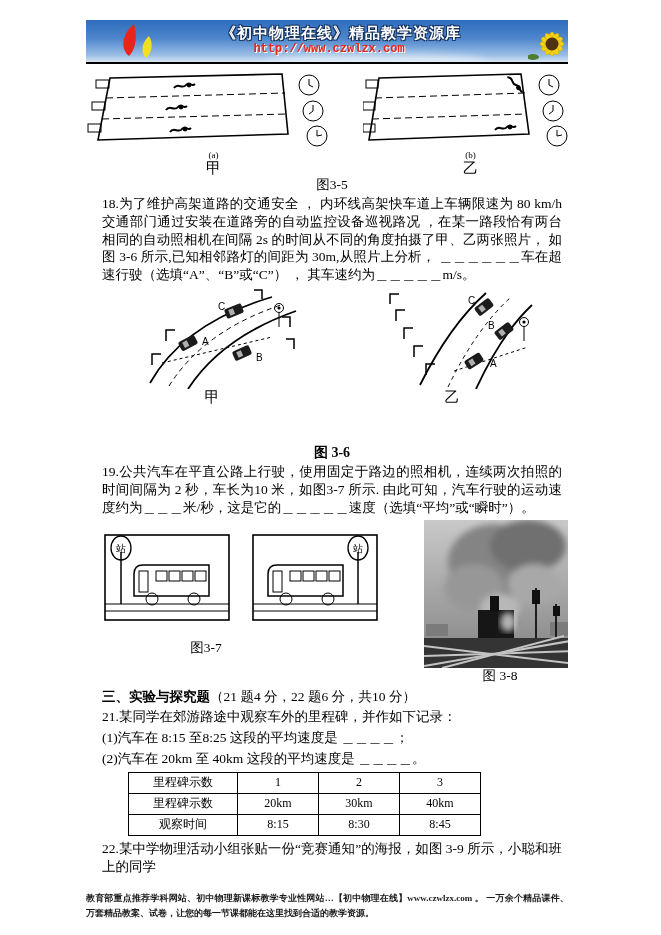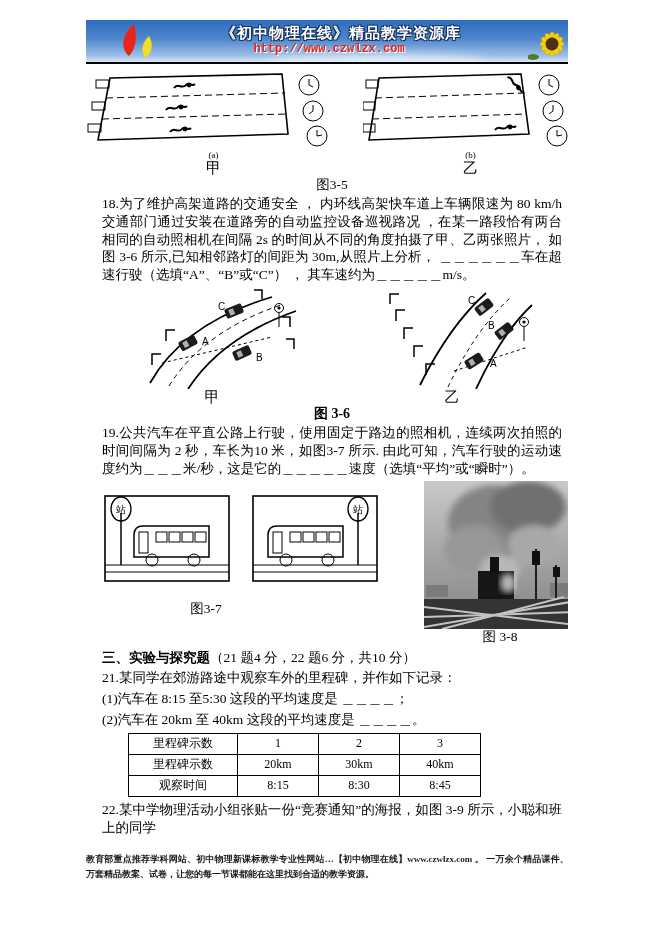--- a/index.html
+++ b/index.html
@@ -15,21 +15,21 @@
   .banner-url{position:absolute;left:88px;top:22px;width:310px;text-align:center;color:#e8251a;font-weight:bold;font-size:12px;font-family:"Liberation Mono","DejaVu Sans Mono",monospace;text-shadow:1px 1px 0 #fdfdfd;}
   .sunflower{position:absolute;right:6px;top:6px;}
 
   
   .figrow{display:flex;justify-content:space-between;margin-top:8px;}
   .fig36row{display:flex;justify-content:center;gap:60px;margin-top:2px;}
   .subfig{text-align:center;}
   .sublabel{font-size:9px;line-height:10px;}
   .figlabel{font-size:15px;line-height:17px;}
   .caption{text-align:center;font-size:13.5px;line-height:15px;margin:0 0 2px 0;}
-  .caption.bold{font-weight:bold;font-size:14px;}
+  .caption.bold{font-weight:bold;font-size:14px;margin-top:39px;}
   svg{display:block;}
   .sketch{stroke:#000;fill:none;}
 
   
   p.q{margin:3px 16px;font-size:13.5px;line-height:1.32;text-align:justify;}
   .secline{margin:4px 0 2px 0;font-size:14px;}
   .secline .ttl{font-weight:bold;}
 
   
   .row378{display:flex;align-items:flex-start;margin-top:2px;}
@@ -337,21 +337,21 @@
         </g>
       </svg>
       <div class="caption">图 3-8</div>
     </div>
   </div>
 
 
   <p class="q secline"><span class="ttl">三、实验与探究题</span><span>（21 题4 分，22 题6 分，共10 分）</span></p>
 
   <p class="q">21.某同学在郊游路途中观察车外的里程碑，并作如下记录：</p>
-  <p class="q">(1)汽车在 8:15 至5:30 这段的平均速度是 ＿＿＿＿；</p>
+  <p class="q">(1)汽车在 8:15 至8:25 这段的平均速度是 ＿＿＿＿；</p>
   <p class="q">(2)汽车在 20km 至 40km 这段的平均速度是 ＿＿＿＿。</p>
 
   <table class="obs">
     <tbody>
           <tr>
       <td class="lab">里程碑示数</td>
       <td class="val">1</td>
       <td class="val">2</td>
       <td class="val">3</td>
     </tr>

